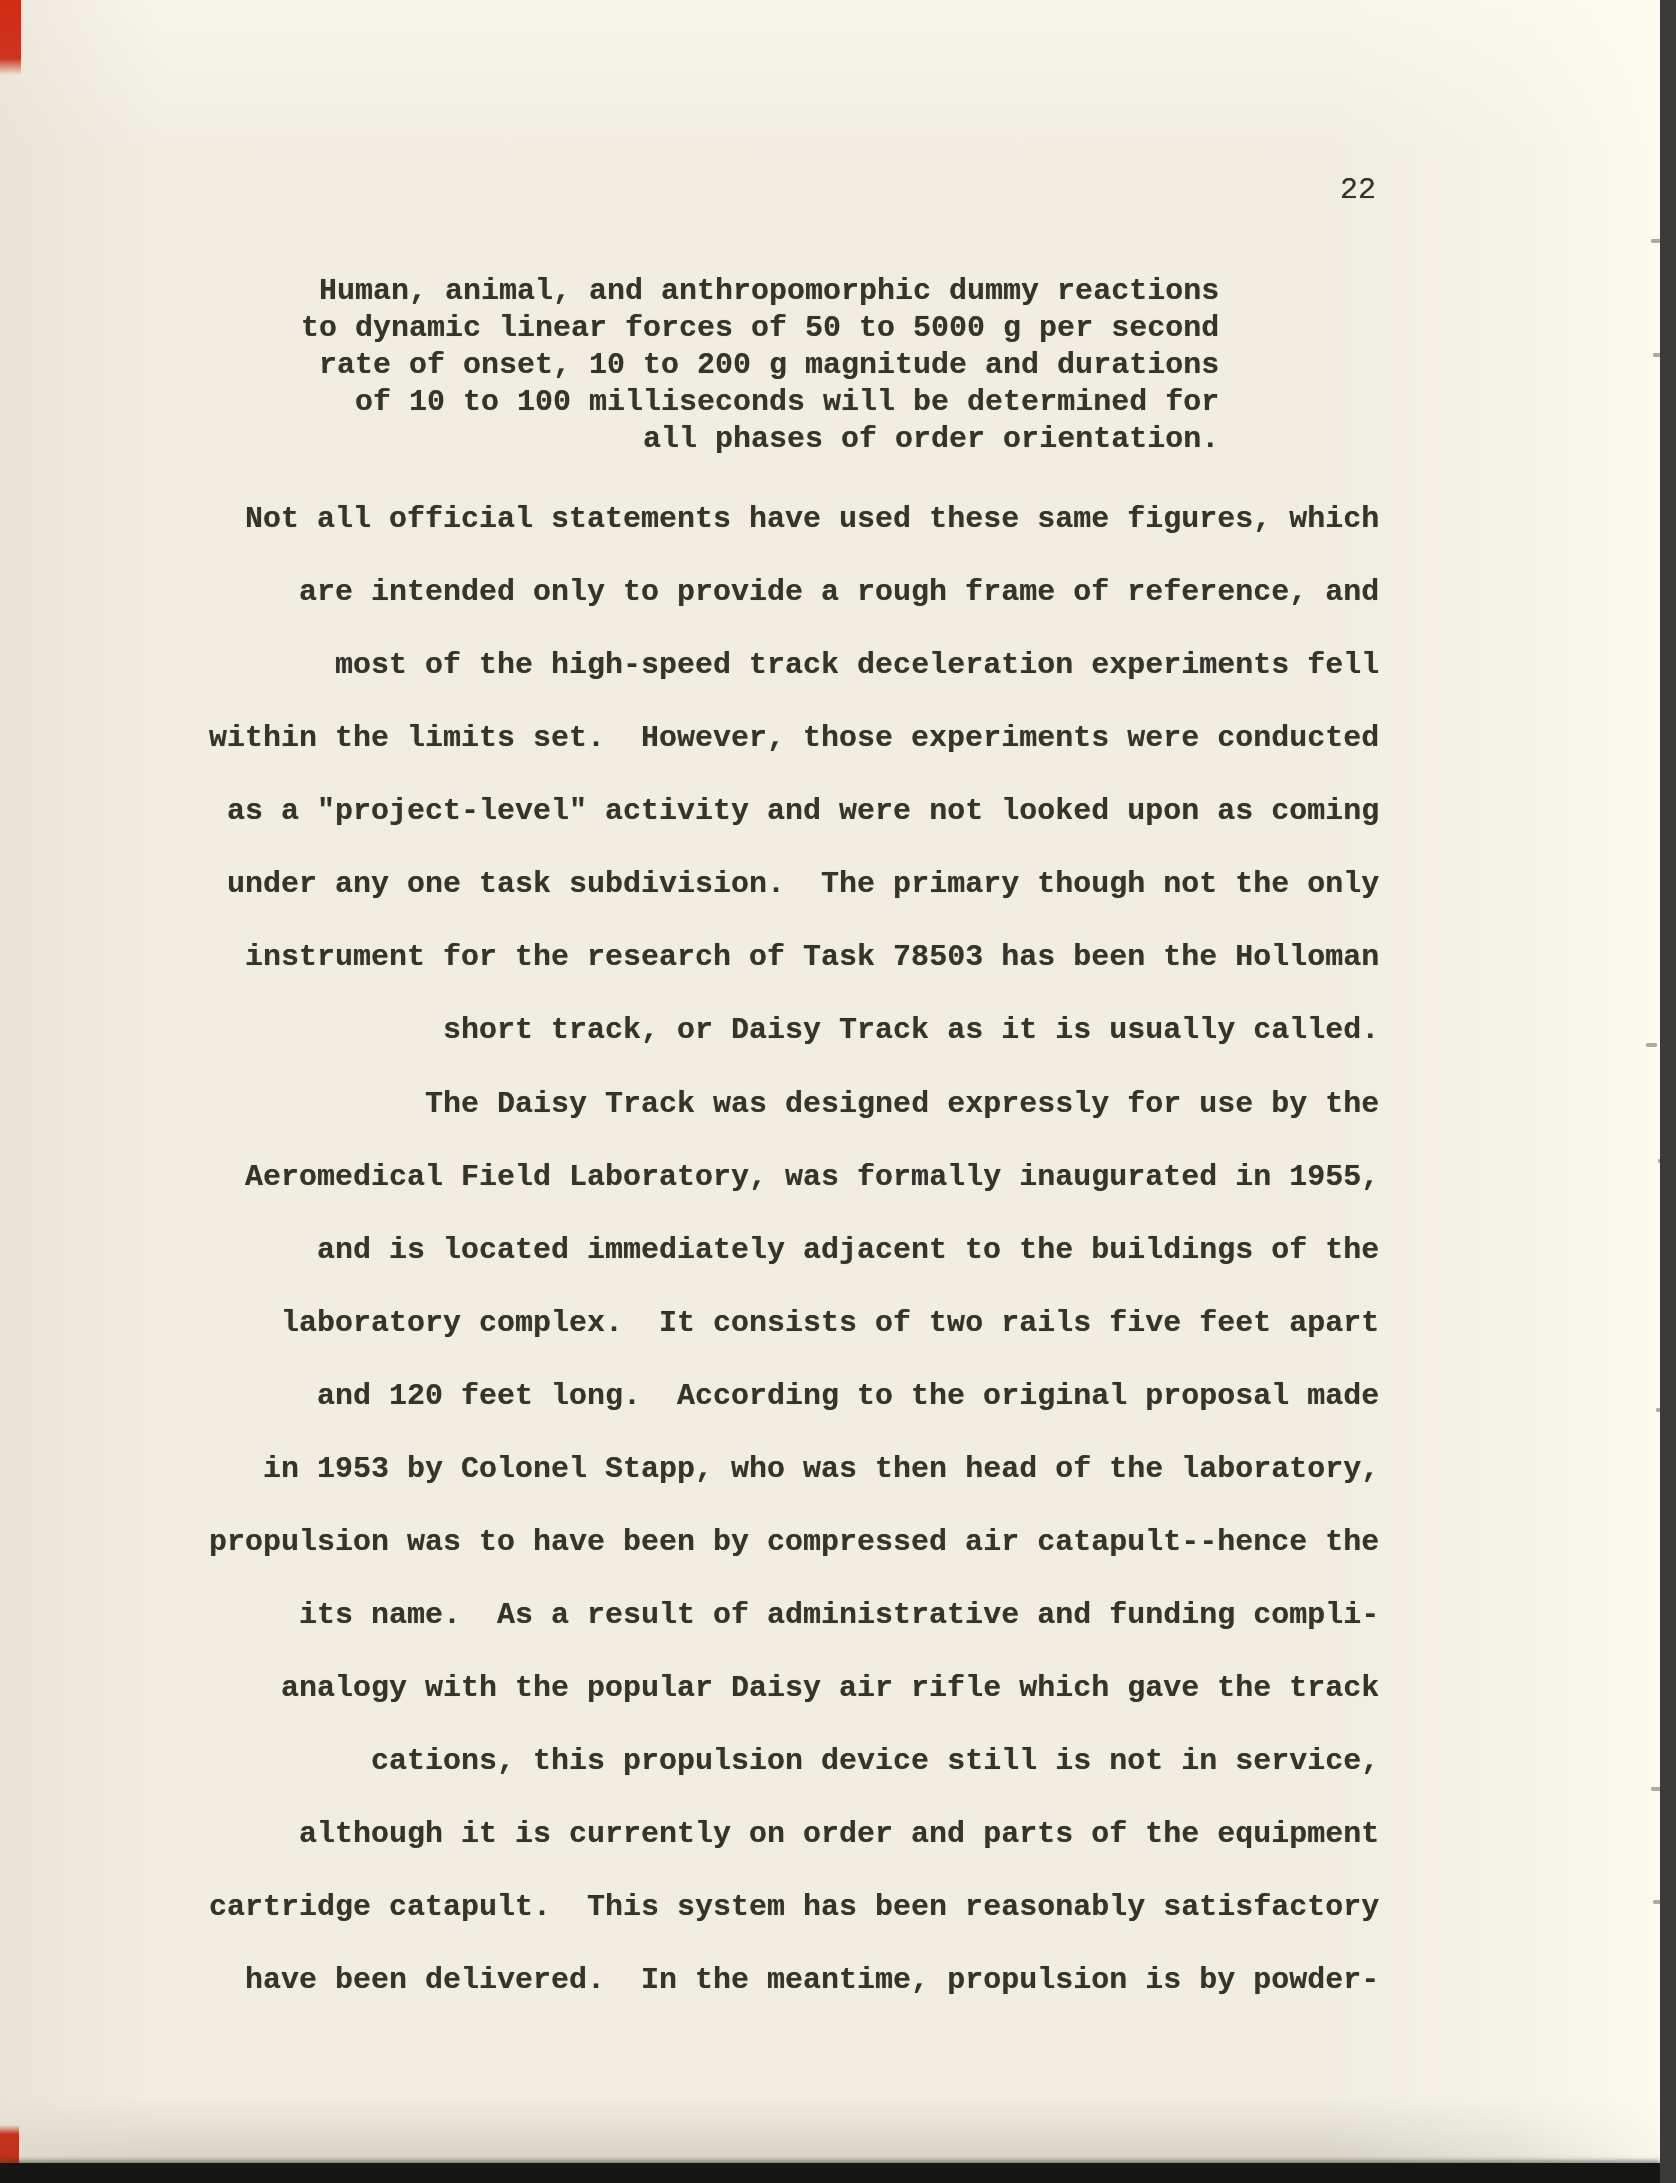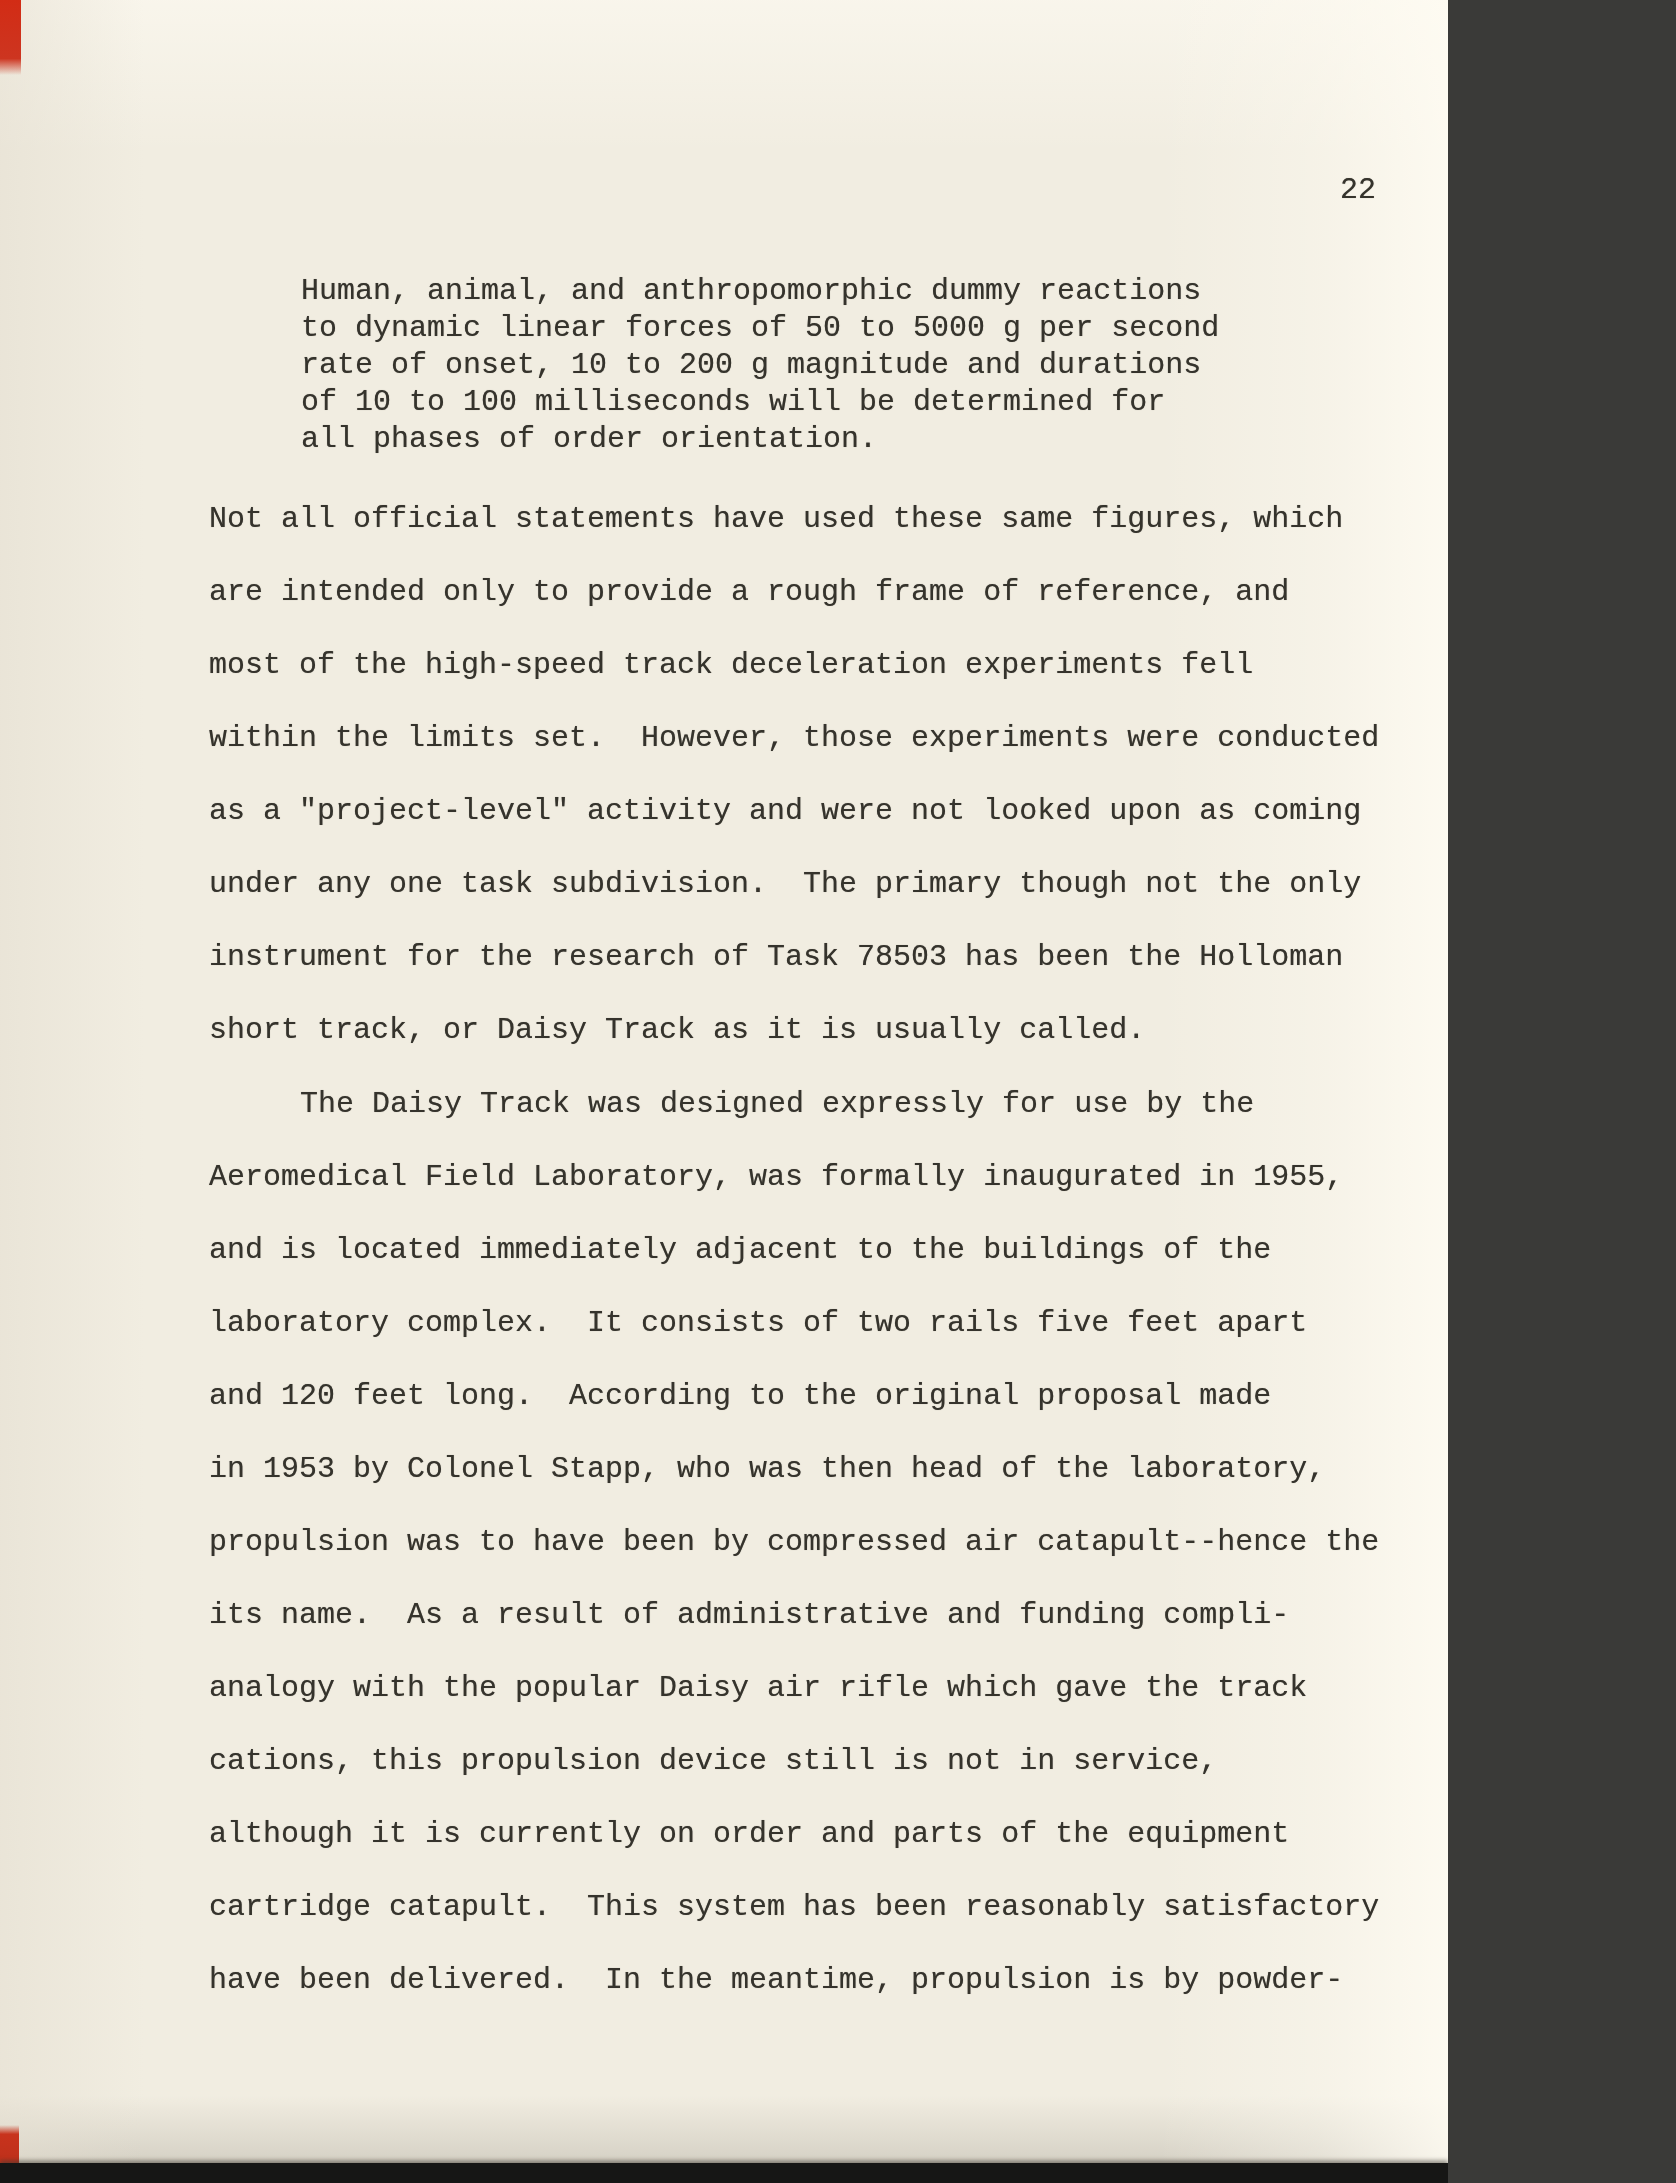--- a/index.html
+++ b/index.html
@@ -2,40 +2,42 @@
 <html style="font-size:11.4px"><head>
 <meta charset="utf-8">
 <style>
   html, body {
     margin: 0;
     padding: 0;
     background: #3a3a38;
   }
   .page {
     position: relative;
-    width: 1448px;
+    width: 1660px;
     height: 2183px;
     overflow: hidden;
     background-color: #f1ede1;
     background-image:
       linear-gradient(90deg, rgba(228,222,208,0.55) 0%, rgba(228,222,208,0) 10%),
       linear-gradient(270deg, rgba(255,252,243,0.85) 0%, rgba(255,252,243,0.35) 9%, rgba(255,252,243,0) 20%),
       linear-gradient(180deg, rgba(255,252,244,0.55) 0%, rgba(255,252,244,0) 7%),
       linear-gradient(0deg, rgba(122,116,104,0.30) 0%, rgba(122,116,104,0) 4%);
     font-family: "Liberation Mono", "DejaVu Sans Mono", monospace;
     color: #35332c;
+    text-align: right;
   }
   .txt {
     position: absolute;
     font-size: 30px;
     letter-spacing: 0px;
     text-shadow: 0 0 0.7px rgba(45,42,36,0.55);
   }
   .line {
     white-space: pre;
+    font-weight: bold;
   }
   .page-number {
     top: 174px;
     left: 1340px;
     line-height: 33px;
   }
   .quote {
     top: 273px;
     left: 301px;
     line-height: 37px;

